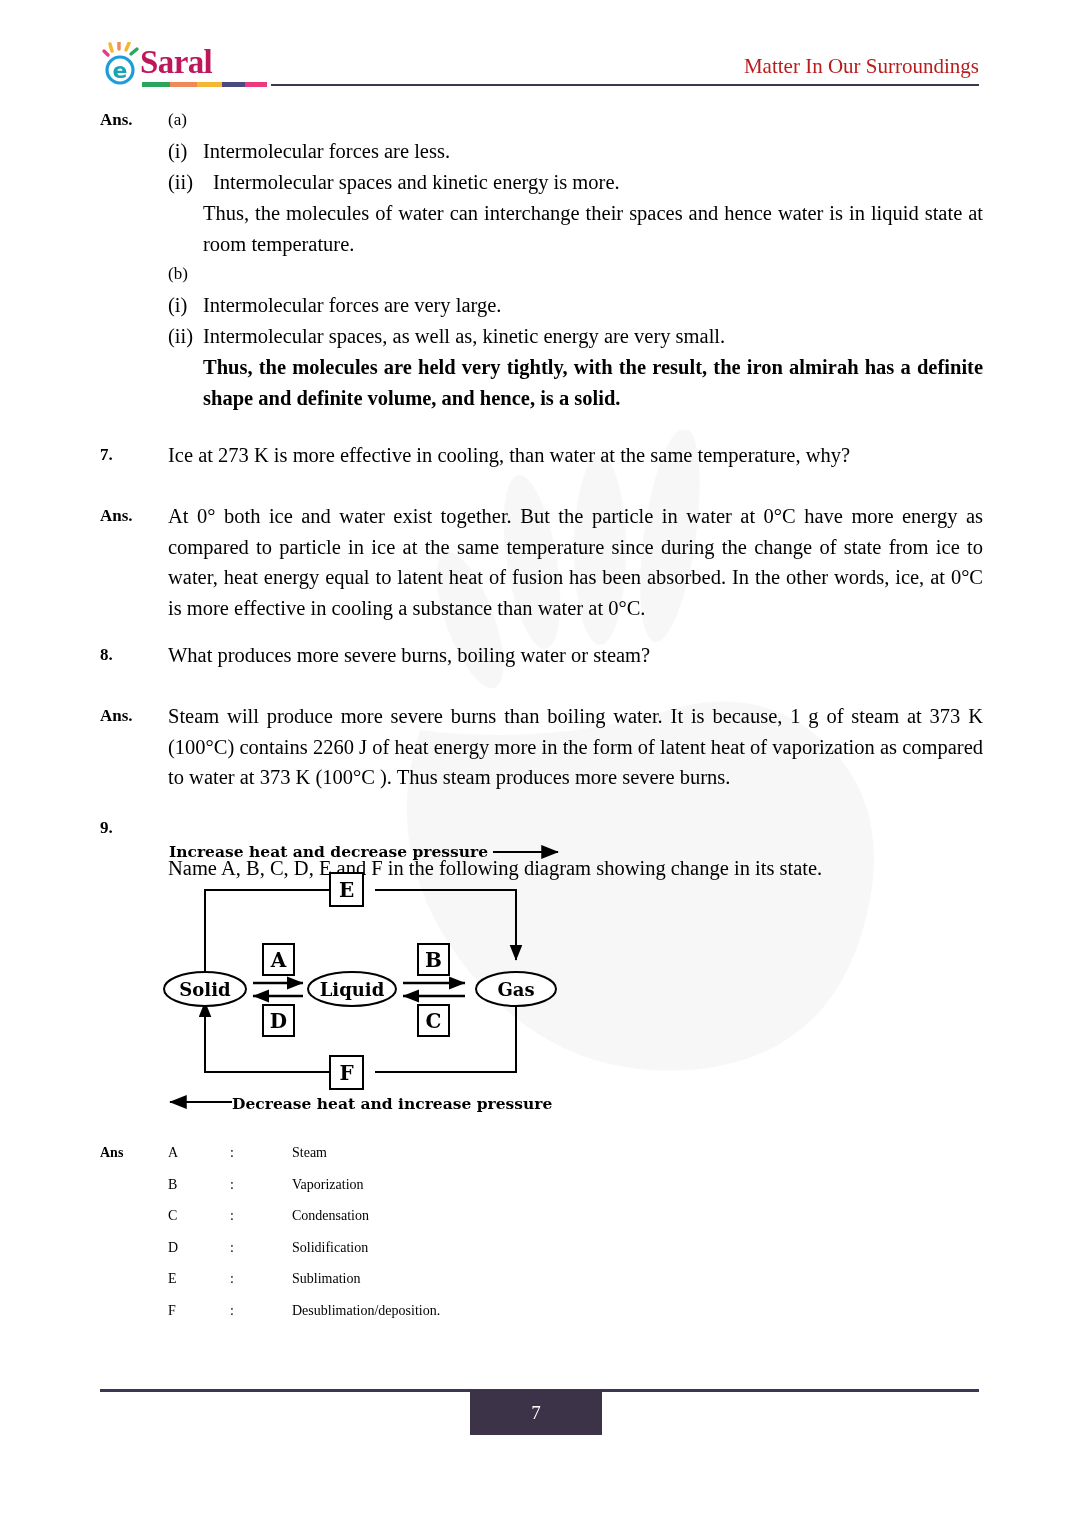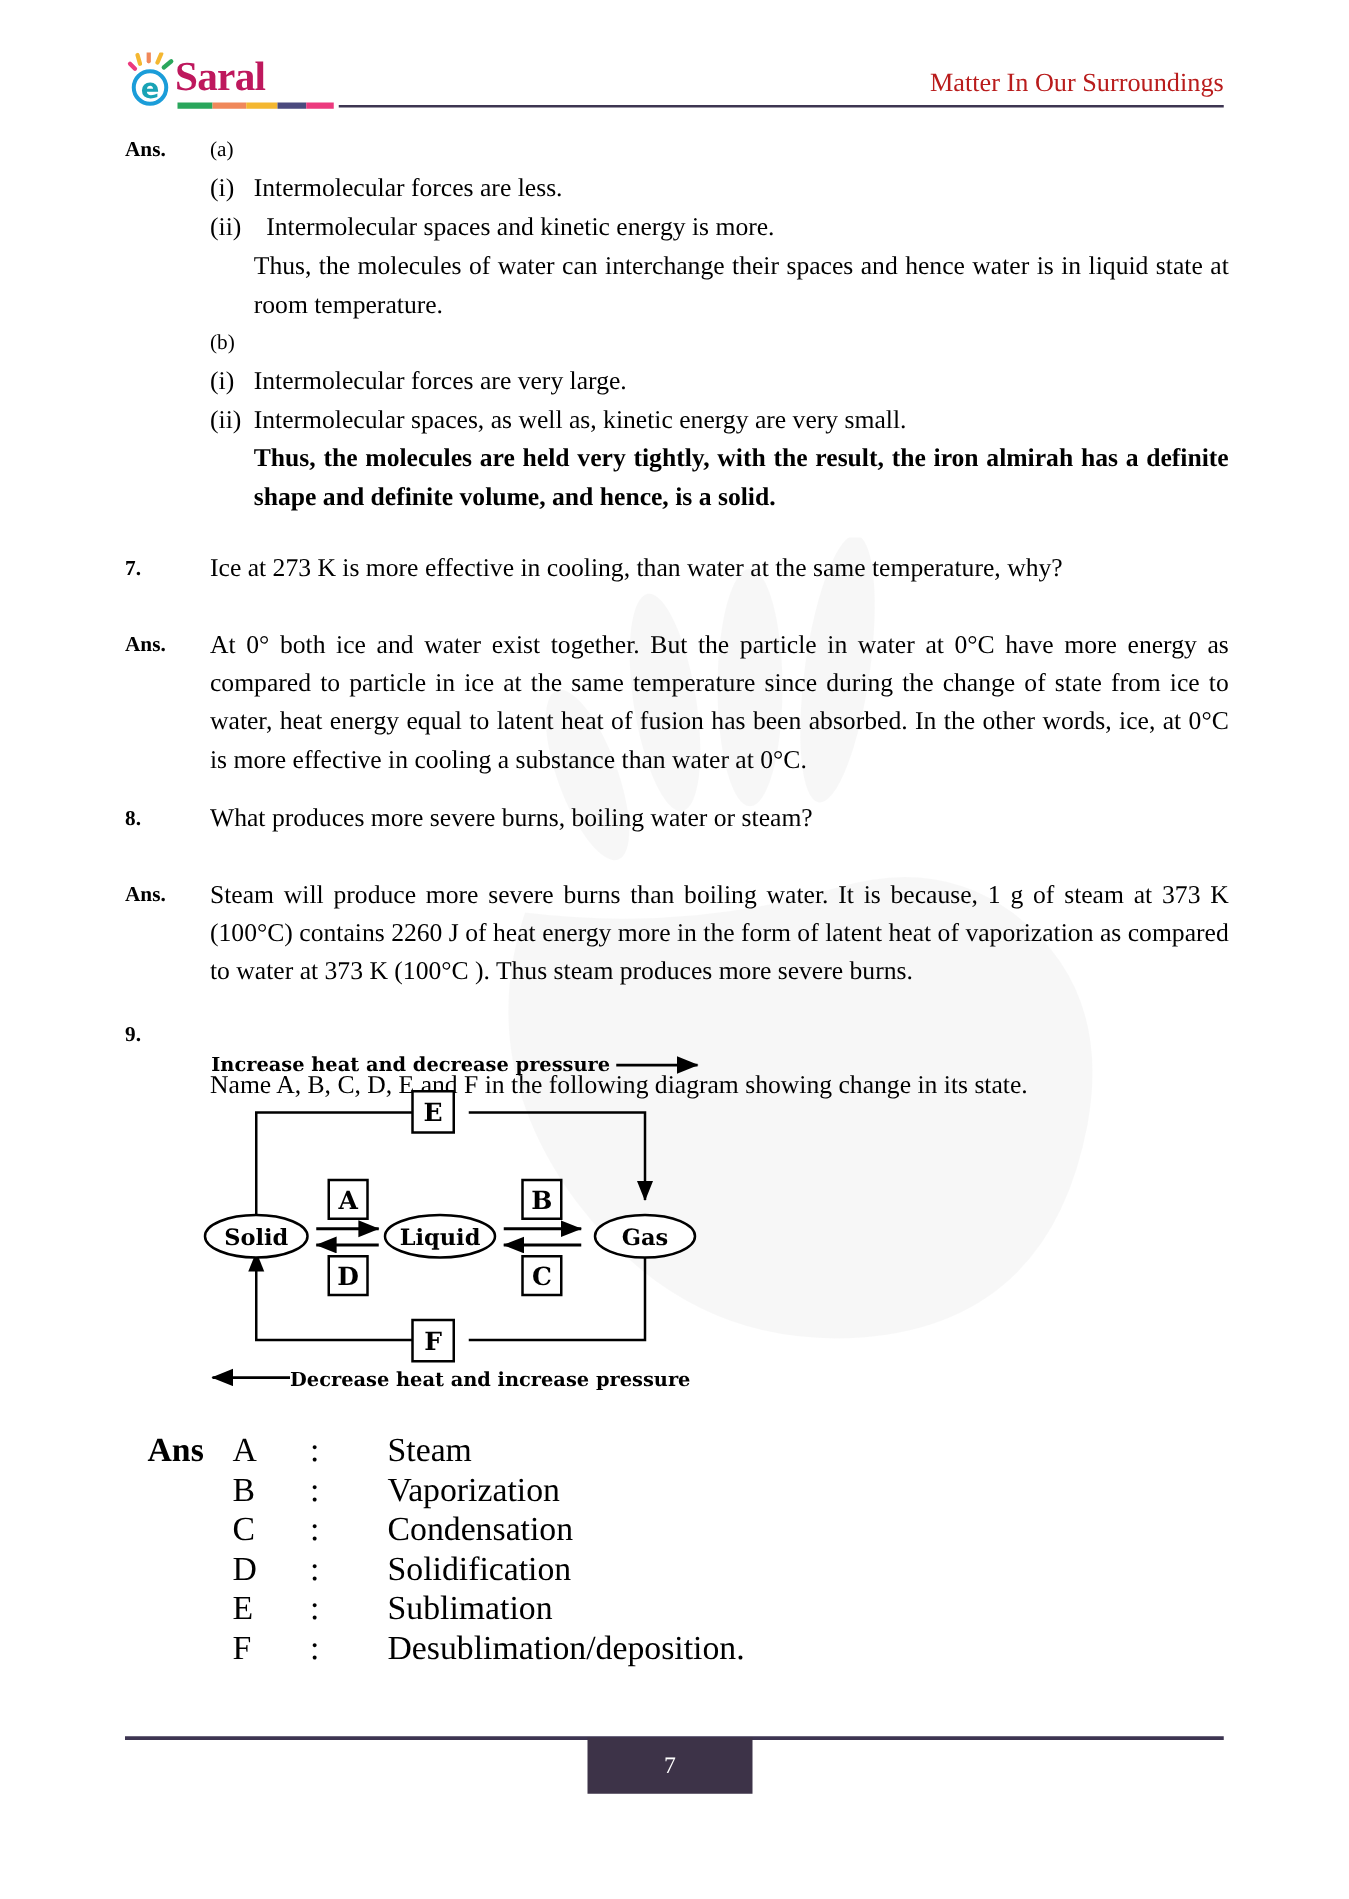--- a/index.html
+++ b/index.html
@@ -135,22 +135,21 @@
   .anslist {
     position: absolute;
     left: 100px;
     top: 1145px;
     z-index: 2;
   }
   .anslist .r {
     display: flex;
     align-items: baseline;
     height: 31.5px;
-    font-size: 27px;
-    margin-left: 18px;
+    font-size: 14px;
   }
   .anslist .c0 { width: 68px; font-weight: bold; }
   .anslist .c1 { width: 62px; }
   .anslist .c2 { width: 62px; }
   .anslist .c3 { }
 
   
   .footer {
     position: absolute;
     left: 0;

